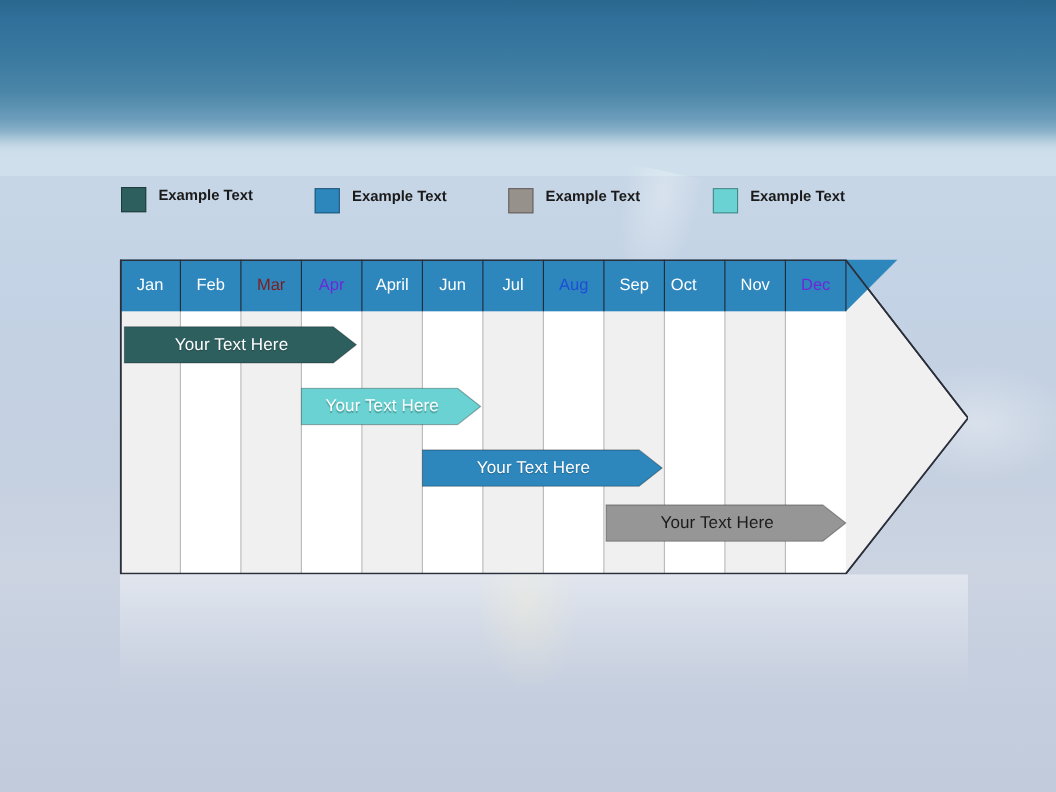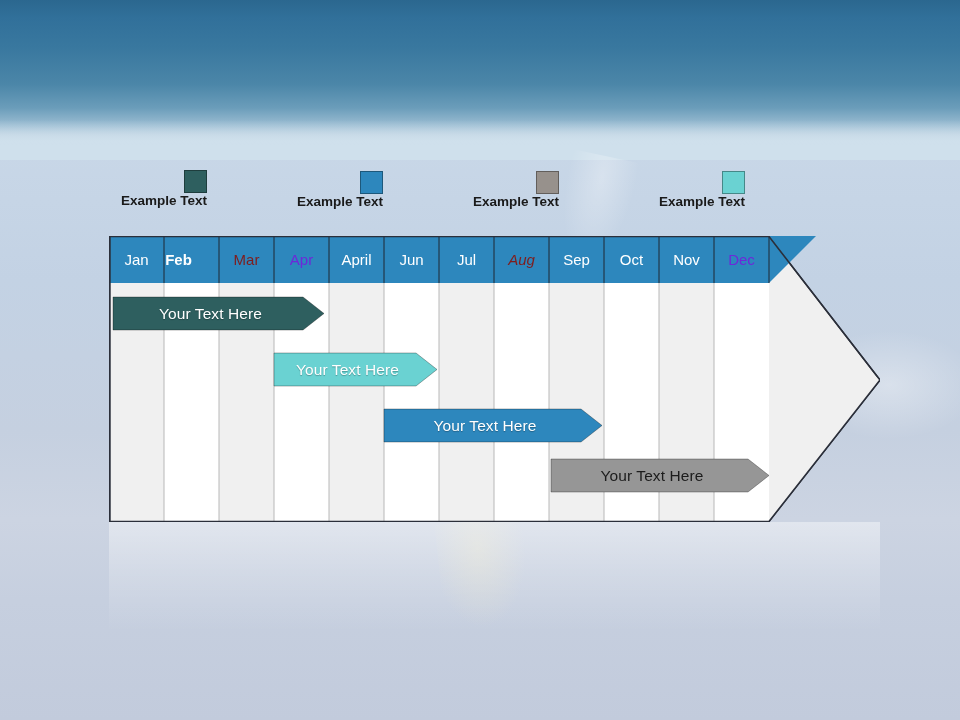--- a/index.html
+++ b/index.html
@@ -98,22 +98,21 @@
   
   .legend {
     position: absolute;
     left: 0; top: 0;
     width: 960px; height: 0;
   }
   .legend-item {
     position: absolute;
     height: 24px;
     display: flex;
-    align-items: flex-end;
-    flex-direction: column;
+    align-items: flex-start;
   }
   .legend-swatch {
     width: 23px;
     height: 23px;
     border: 1px solid rgba(0,0,0,0.35);
     box-sizing: border-box;
     flex: 0 0 auto;
   }
   .legend-label {
     margin-left: 11px;
@@ -267,29 +266,29 @@
         <line x1="440" y1="0" x2="440" y2="47" stroke="#1f2733" stroke-width="1"></line>
         <line x1="495" y1="0" x2="495" y2="47" stroke="#1f2733" stroke-width="1"></line>
         <line x1="550" y1="0" x2="550" y2="47" stroke="#1f2733" stroke-width="1"></line>
         <line x1="605" y1="0" x2="605" y2="47" stroke="#1f2733" stroke-width="1"></line>
         <line x1="660" y1="0" x2="660" y2="47" stroke="#1f2733" stroke-width="1"></line>
         <path d="M0.5,0.5 L660,0.5 L771,144 L660,285.5 L0.5,285.5 Z" fill="none" stroke="#2b2f3a" stroke-width="1.6"></path>
         <line x1="0.8" y1="0" x2="0.8" y2="286" stroke="#2b2f3a" stroke-width="1.6"></line>
       </svg>
     <div class="month-labels" id="month-host">
         <div class="month-cell" style="left: 0px; width: 55px; color: rgb(255, 255, 255);">Jan</div>
-        <div class="month-cell" style="left: 42px; width: 55px; color: rgb(255, 255, 255); font-weight: bold;">Feb</div>
+        <div class="month-cell" style="left: 55px; width: 55px; color: rgb(255, 255, 255);">Feb</div>
         <div class="month-cell" style="left: 110px; width: 55px; color: #7f1d1d; text-align: center;">Mar</div>
         <div class="month-cell" style="left: 165px; width: 55px; color: #6d28d9;">Apr</div>
         <div class="month-cell" style="left: 220px; width: 55px; color: rgb(255, 255, 255);">April</div>
         <div class="month-cell" style="left: 275px; width: 55px; color: rgb(255, 255, 255);">Jun</div>
         <div class="month-cell" style="left: 330px; width: 55px; color: rgb(255, 255, 255);">Jul</div>
-        <div class="month-cell" style="left: 385px; width: 55px; color: #7f1d1d; font-style: italic;">Aug</div>
+        <div class="month-cell" style="left: 385px; width: 55px; color: #1d4ed8;">Aug</div>
         <div class="month-cell" style="left: 440px; width: 55px; color: rgb(255, 255, 255);">Sep</div>
-        <div class="month-cell" style="left: 495px; width: 55px; color: rgb(255, 255, 255);">Oct</div>
+        <div class="month-cell" style="left: 485px; width: 55px; color: rgb(255, 255, 255);">Oct</div>
         <div class="month-cell" style="left: 550px; width: 55px; color: rgb(255, 255, 255);">Nov</div>
         <div class="month-cell" style="left: 605px; width: 55px; color: #6d28d9;">Dec</div>
       </div>
     <div class="bars" id="bars-host">
         <div class="bar" style="left: 3px; top: 60px; width: 213px; height: 35px;">
           <svg width="213" height="35" viewBox="0 0 213 35" style="position: absolute; left: 0px; top: 0px;">
             <path d="M1,1 L191,1 L212,17.5 L191,34 L1,34 Z" fill="#2e5f5f" stroke="rgba(0,0,0,0.30)" stroke-width="1"></path>
           </svg>
           <div class="bar-label light">Your  Text Here</div>
         </div>

